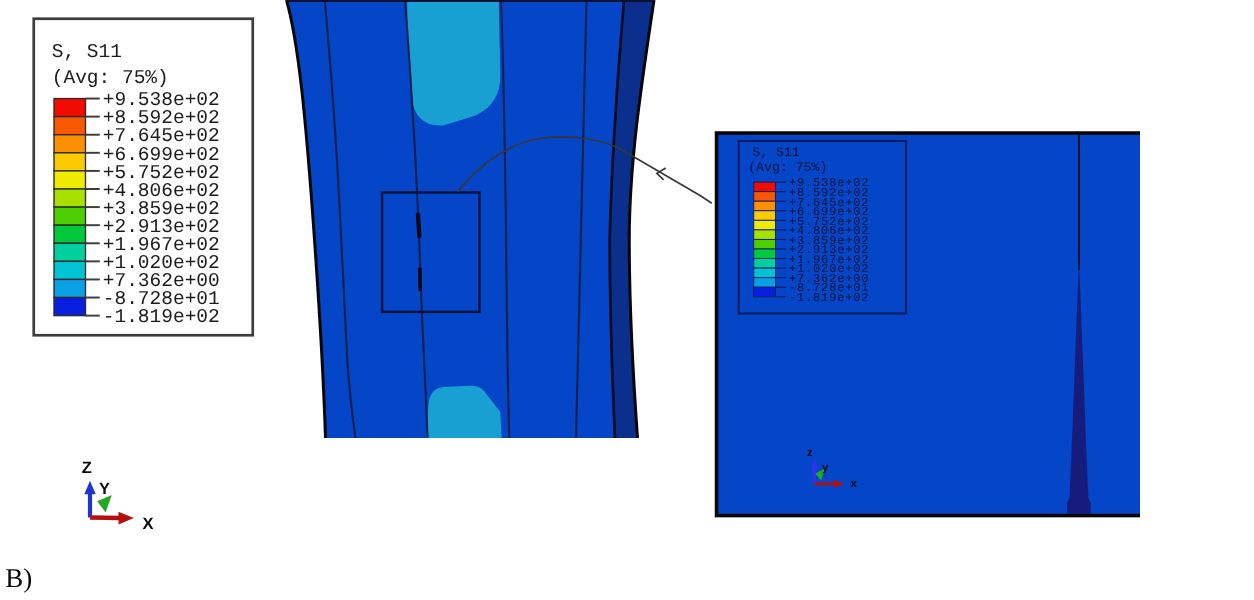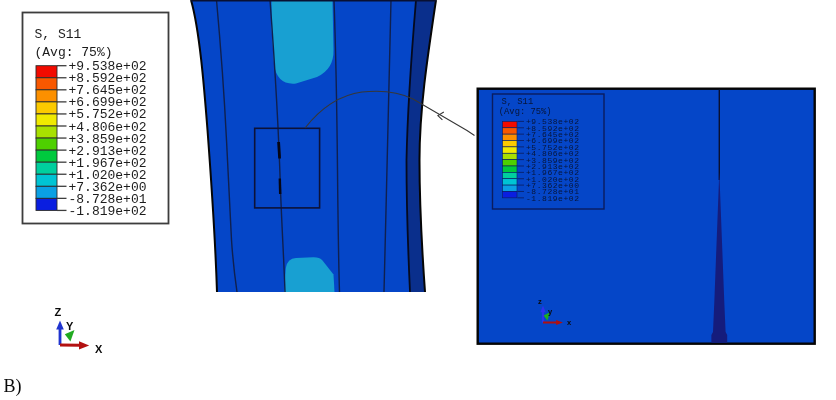--- a/index.html
+++ b/index.html
@@ -1,16 +1,16 @@
 <!DOCTYPE html>
 <html><head>
 <meta charset="utf-8">
 <style>
   html,body{margin:0;padding:0;background:#ffffff;}
-  #canvas{position:relative;width:836px;height:400px;background:#ffffff;overflow:hidden;
+  #canvas{position:relative;width:760px;height:400px;background:#ffffff;overflow:hidden;
           font-family:"Liberation Sans", sans-serif;}
   svg{display:block;}
 </style>
 </head>
 <body>
 <div id="canvas">
 <svg width="836" height="400" viewBox="0 0 836 400" xmlns="http://www.w3.org/2000/svg">
 
   <rect x="22.5" y="12.5" width="146" height="211" fill="#ffffff" stroke="#3d3d3d" stroke-width="1.8"></rect>
 

